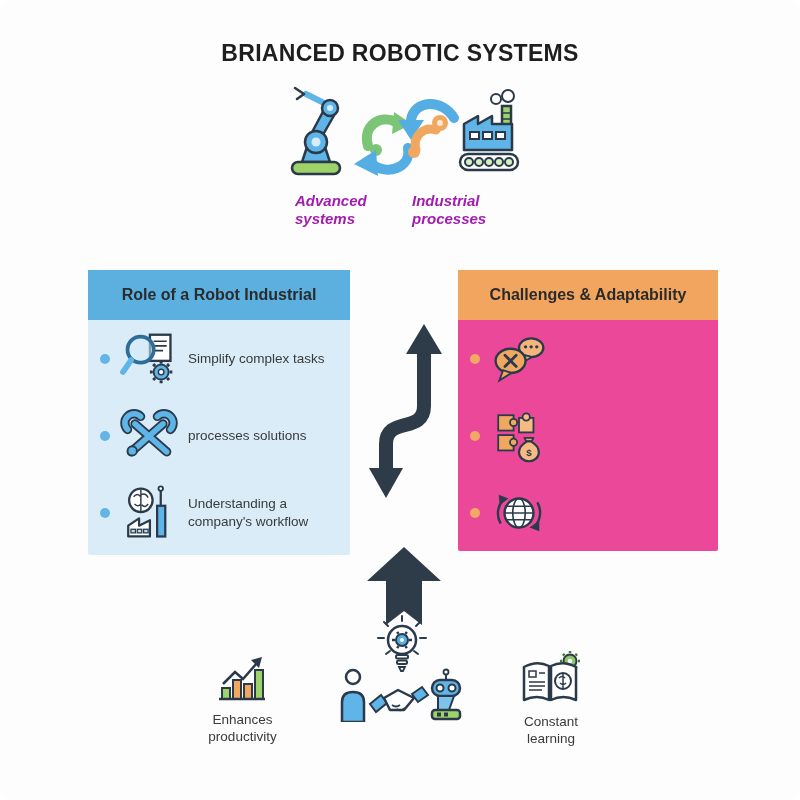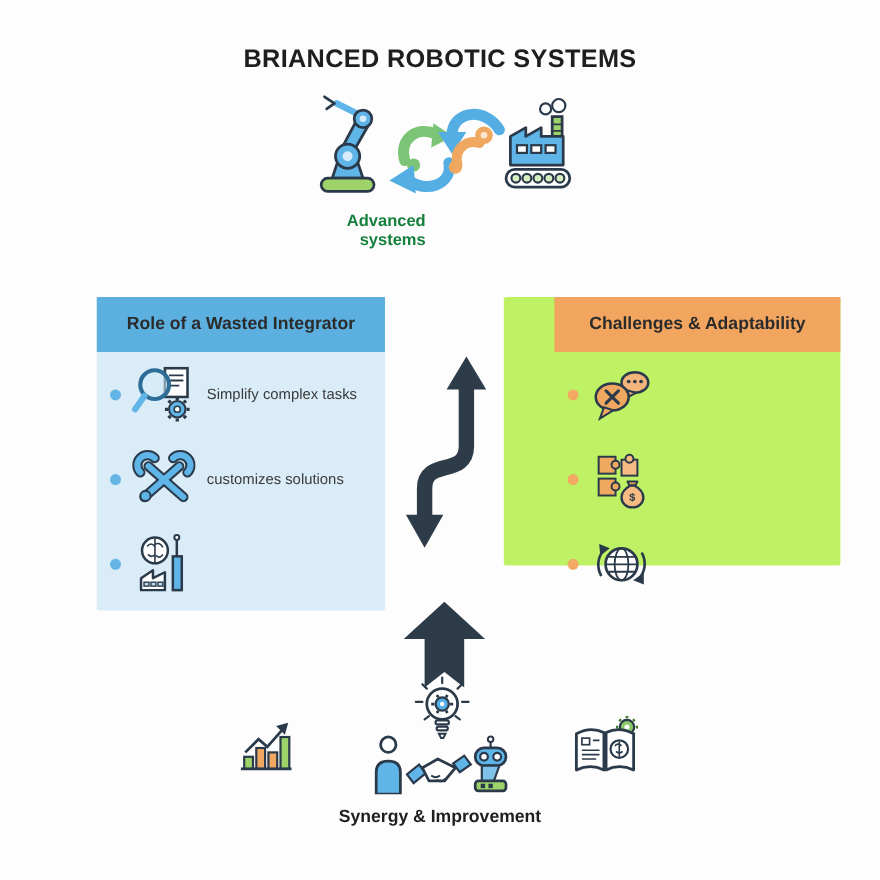--- a/index.html
+++ b/index.html
@@ -8,27 +8,27 @@
     font-family:"Liberation Sans",sans-serif;color:#333;overflow:hidden;border-radius:12px;
   }
   .abs{position:absolute;}
   
   #main-title{
     left:0;top:40px;width:800px;text-align:center;
     font-size:23px;font-weight:bold;color:#1e1e1e;letter-spacing:.3px;
   }
   
   .flow-label{
-    top:192px;text-align:right;font-size:15px;font-weight:600;
-    color:#15803d;line-height:1.2;
+    top:192px;text-align:left;font-size:15px;font-weight:600;
+    color:#a21caf;line-height:1.2;font-style:italic;
   }
   
   .panel{border-radius:2px;overflow:visible;}
   #left-panel{left:88px;top:270px;width:262px;height:285px;background:#d9ecf8;}
-  #right-panel{left:458px;top:270px;width:260px;height:244px;background:#bef264;padding-left:46px;}
+  #right-panel{left:458px;top:270px;width:260px;height:281px;background:#ec4899;}
   .panel-header{
     height:50px;display:flex;align-items:center;justify-content:center;
     text-align:center;font-weight:bold;font-size:16px;color:#2b2b2b;line-height:1.2;
     padding:0 10px;box-sizing:border-box;
   }
   #left-panel .panel-header{background:#5bb0e0;}
   #right-panel .panel-header{background:#f2a55f;}
   .panel-body{display:flex;flex-direction:column;}
   .panel-row{
     display:flex;align-items:center;gap:10px;height:77px;
@@ -99,23 +99,24 @@
       <rect x="8" y="66" width="58" height="16" rx="8" fill="#fff" stroke="#2b3a4a" stroke-width="2.5"></rect>
       <circle cx="17" cy="74" r="4" fill="#d8f0c0" stroke="#2b3a4a" stroke-width="2"></circle>
       <circle cx="27" cy="74" r="4" fill="#d8f0c0" stroke="#2b3a4a" stroke-width="2"></circle>
       <circle cx="37" cy="74" r="4" fill="#d8f0c0" stroke="#2b3a4a" stroke-width="2"></circle>
       <circle cx="47" cy="74" r="4" fill="#d8f0c0" stroke="#2b3a4a" stroke-width="2"></circle>
       <circle cx="57" cy="74" r="4" fill="#d8f0c0" stroke="#2b3a4a" stroke-width="2"></circle>
     </svg>
   </div>
 
   <div class="abs flow-label" style="left:295px;width:92px">Advanced systems</div>
+  <div class="abs flow-label" style="left:412px;width:100px">Industrial processes</div>
 
   <div class="abs panel" id="left-panel">
-    <div class="panel-header">Role of a Wasted Integrator</div>
+    <div class="panel-header">Role of a Robot Industrial</div>
     <div class="panel-body">
 
       <div class="panel-row">
         <span class="bullet"></span>
         <span class="row-icon">
           <svg width="58" height="56" viewBox="0 0 62 60">
             <rect x="32" y="4" width="22" height="28" fill="#fff" stroke="#2b3a4a" stroke-width="2.5"></rect>
             <path d="M36 11 h14 M36 16 h14 M36 21 h10" stroke="#2b3a4a" stroke-width="1.8"></path>
             <g stroke="#2b3a4a" stroke-width="3.2">
               <path d="M53 44 h3 M35 44 h-3 M44 53 v3 M44 35 v-3 M50.4 50.4 l2.1 2.1 M37.6 37.6 l-2.1 -2.1 M50.4 37.6 l2.1 -2.1 M37.6 50.4 l-2.1 2.1"></path>
@@ -141,38 +142,39 @@
             </g>
             <g stroke="#5fb4e8" stroke-width="6" fill="none" stroke-linecap="round">
               <path d="M16 16 L50 46"></path>
                 <path d="M46 16 L12 46"></path>
               <path d="M22 8 A 9 9 0 1 0 8 22"></path>
                 <path d="M40 8 A 9 9 0 1 1 54 22"></path>
             </g>
             <circle cx="13" cy="45" r="5" fill="#5fb4e8" stroke="#2b3a4a" stroke-width="2"></circle>
           </svg>
         </span>
-        <span class="row-text">customizes solutions</span>
+        <span class="row-text">processes solutions</span>
       </div>
 
       <div class="panel-row">
         <span class="bullet"></span>
         <span class="row-icon">
           <svg width="56" height="58" viewBox="0 0 62 64">
             <circle cx="22" cy="18" r="13" fill="#fff" stroke="#2b3a4a" stroke-width="2.5"></circle>
             <path d="M22 6 V30 M14 14 q4 -5 8 0 M22 12 q5 -3 8 3 M15 22 q4 4 7 0 M23 23 q4 4 7 -1" stroke="#2b3a4a" stroke-width="1.6" fill="none"></path>
             <path d="M44 6 V24" stroke="#2b3a4a" stroke-width="2.5"></path>
             <circle cx="44" cy="5" r="2.5" fill="#fff" stroke="#2b3a4a" stroke-width="2"></circle>
             <rect x="40" y="24" width="9" height="34" fill="#5fb4e8" stroke="#2b3a4a" stroke-width="2.5"></rect>
             <path d="M8 58 V46 L20 38 V46 L32 40 V58 Z" fill="#fff" stroke="#2b3a4a" stroke-width="2.5" stroke-linejoin="round"></path>
             <rect x="11" y="50" width="5" height="4" fill="#bcd8ee" stroke="#2b3a4a" stroke-width="1.4"></rect>
             <rect x="18" y="50" width="5" height="4" fill="#bcd8ee" stroke="#2b3a4a" stroke-width="1.4"></rect>
             <rect x="25" y="50" width="5" height="4" fill="#bcd8ee" stroke="#2b3a4a" stroke-width="1.4"></rect>
           </svg>
         </span>
+        <span class="row-text">Understanding a company's workflow</span>
       </div>
 
     </div>
   </div>
 
   <div class="abs panel" id="right-panel">
     <div class="panel-header">Challenges &amp; Adaptability</div>
     <div class="panel-body">
 
       <div class="panel-row">
@@ -244,20 +246,21 @@
     <svg width="58" height="52" viewBox="0 0 58 52">
       <rect x="9" y="36" width="8" height="11" fill="#9ed36a" stroke="#2b3a4a" stroke-width="2"></rect>
       <rect x="20" y="28" width="8" height="19" fill="#f0a860" stroke="#2b3a4a" stroke-width="2"></rect>
       <rect x="31" y="32" width="8" height="15" fill="#f0a860" stroke="#2b3a4a" stroke-width="2"></rect>
       <rect x="42" y="18" width="8" height="29" fill="#9ed36a" stroke="#2b3a4a" stroke-width="2"></rect>
       <path d="M6 47 H52" stroke="#2b3a4a" stroke-width="2.5"></path>
       <path d="M10 32 L22 20 L30 27 L44 11" stroke="#2b3a4a" stroke-width="2.5" fill="none"></path>
       <polygon points="49,5 38,8 46,16" fill="#2b3a4a"></polygon>
     </svg>
   </div>
+  <div class="abs bottom-label" style="left:190px;top:712px;width:105px">Enhances productivity</div>
 
   <div class="abs" style="left:374px;top:614px">
     <svg width="56" height="64" viewBox="0 0 56 64">
       <g stroke="#2b3a4a" stroke-width="2" stroke-linecap="round">
         <path d="M28 2 V7 M10 8 L14 12 M46 8 L42 12 M4 24 H10 M52 24 H46 M12 40 L16 37 M44 40 L40 37"></path>
       </g>
       <circle cx="28" cy="26" r="14" fill="#fff" stroke="#2b3a4a" stroke-width="2.5"></circle>
       <g stroke="#2b3a4a" stroke-width="2.5">
         <path d="M35 26 h3 M21 26 h-3 M31.5 32.1 l1.3 2.1 M24.5 32.1 l-1.3 2.1 M24.5 19.9 l-1.3 -2.1 M31.5 19.9 l1.3 -2.1"></path>
       </g>
@@ -280,32 +283,32 @@
       <circle cx="106" cy="4" r="2.5" fill="#fff" stroke="#2b3a4a" stroke-width="1.8"></circle>
       <rect x="92" y="12" width="28" height="16" rx="8" fill="#5fb4e8" stroke="#2b3a4a" stroke-width="2.5"></rect>
       <circle cx="100" cy="20" r="3.5" fill="#fff" stroke="#2b3a4a" stroke-width="2"></circle>
       <circle cx="112" cy="20" r="3.5" fill="#fff" stroke="#2b3a4a" stroke-width="2"></circle>
       <path d="M98 28 H114 L109 42 H98 Z" fill="#7fc3ea" stroke="#2b3a4a" stroke-width="2"></path>
       <rect x="92" y="42" width="28" height="9" rx="3" fill="#9ed36a" stroke="#2b3a4a" stroke-width="2.5"></rect>
       <rect x="97" y="44.5" width="4" height="4" fill="#2b3a4a"></rect>
       <rect x="104" y="44.5" width="4" height="4" fill="#2b3a4a"></rect>
     </svg>
   </div>
-  <div class="abs" id="synergy-label">Synergy &amp; Improvement</div>
 
   <div class="abs" style="left:518px;top:650px">
     <svg width="64" height="60" viewBox="0 0 64 60">
       <g stroke="#3f7a2e" stroke-width="2.5">
         <path d="M52 3 V1 M52 19 V21 M44 11 H42 M60 11 H62 M46.5 5.5 L45 4 M57.5 16.5 L59 18 M46.5 16.5 L45 18 M57.5 5.5 L59 4"></path>
       </g>
       <circle cx="52" cy="11" r="6.5" fill="#8bc86a" stroke="#2b3a4a" stroke-width="2"></circle>
       <circle cx="52" cy="11" r="2.3" fill="#fff"></circle>
       <path d="M6 17 Q19 10 31 16 V50 Q19 44 6 50 Z" fill="#fff" stroke="#2b3a4a" stroke-width="2.5" stroke-linejoin="round"></path>
       <path d="M58 17 Q45 10 33 16 V50 Q45 44 58 50 Z" fill="#fff" stroke="#2b3a4a" stroke-width="2.5" stroke-linejoin="round"></path>
       <path d="M32 16 V50" stroke="#2b3a4a" stroke-width="2"></path>
       <rect x="11" y="21" width="7" height="6" fill="none" stroke="#2b3a4a" stroke-width="1.5"></rect>
       <path d="M21 23 h6 M11 32 h16 M11 36 h16 M11 40 h13" stroke="#2b3a4a" stroke-width="1.5"></path>
       <circle cx="45" cy="31" r="8" fill="#fff" stroke="#2b3a4a" stroke-width="2"></circle>
       <path d="M45 24 v14 M41 28 q3 -3 6 0 M42 33 q3 3 6 0" stroke="#2b3a4a" stroke-width="1.5" fill="none"></path>
     </svg>
   </div>
+  <div class="abs bottom-label" style="left:511px;top:714px;width:80px">Constant learning</div>
 
 </div>
 
 </body></html>

